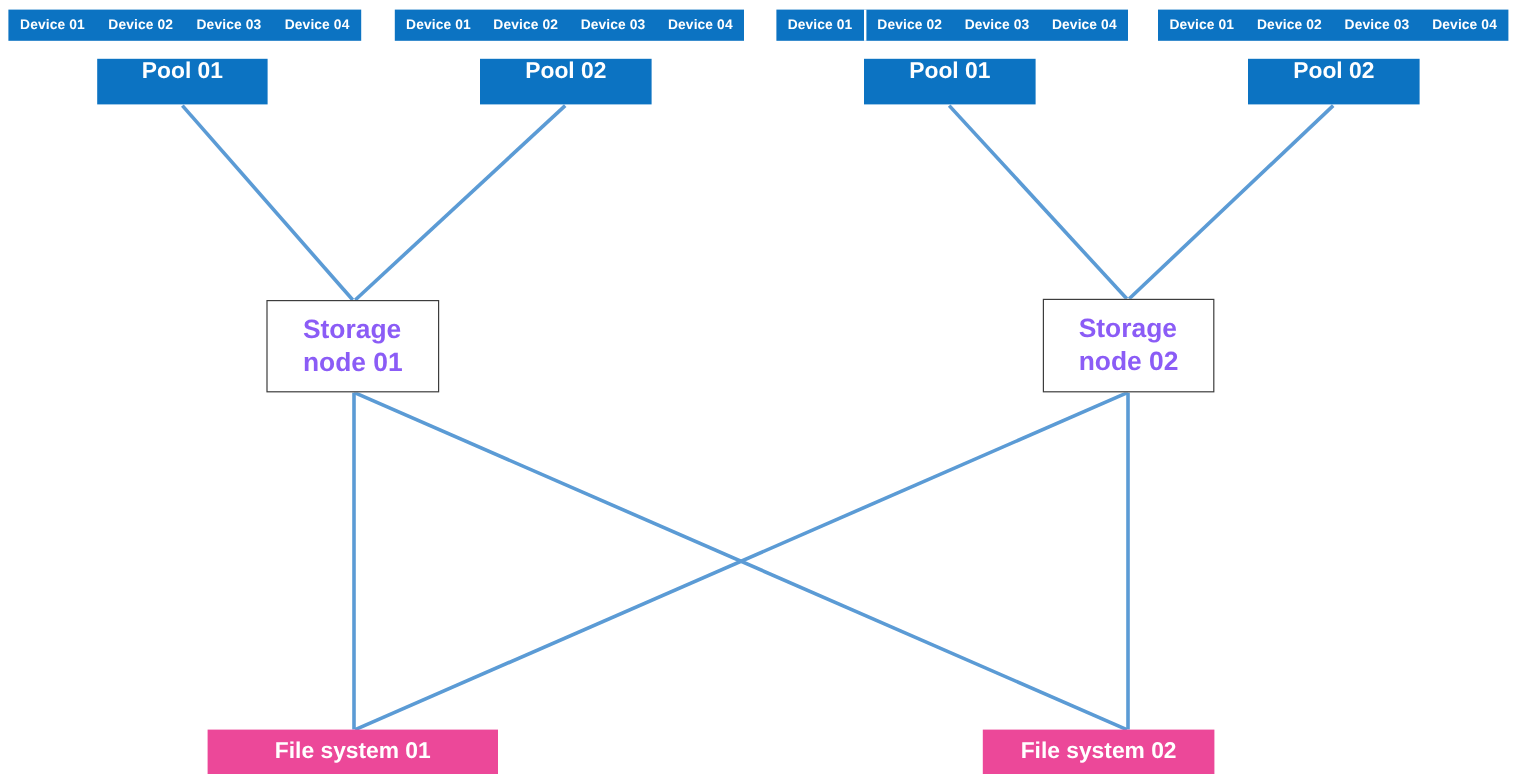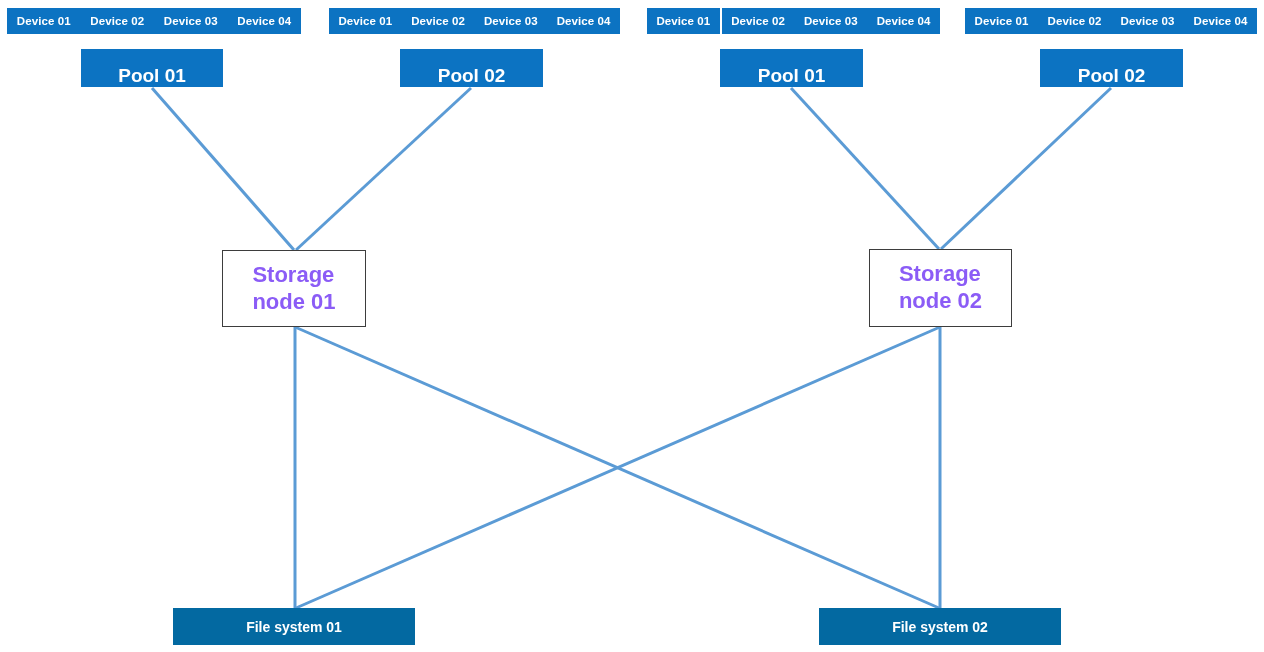--- a/index.html
+++ b/index.html
@@ -52,21 +52,21 @@
   }
   
   .pool-box {
     position: absolute;
     height: 38px;
     background: #0C73C2;
     color: #ffffff;
     font-size: 19px;
     font-weight: bold;
     display: flex;
-    align-items: flex-end;
+    align-items: flex-start;
     justify-content: center;
     box-sizing: border-box;
   }
   
   .storage-box {
     position: absolute;
     background: #ffffff;
     border: 1.6px solid #3d3d3d;
     color: #8b5cf6;
     font-size: 22px;
@@ -77,23 +77,23 @@
     justify-content: center;
     box-sizing: border-box;
   }
   .storage-box .label {
     white-space: pre-line;
   }
   
   .fs-box {
     position: absolute;
     height: 37px;
-    background: #0369a1;
+    background: #ec4899;
     color: #ffffff;
-    font-size: 14px;
+    font-size: 19px;
     font-weight: bold;
     display: flex;
     align-items: center;
     justify-content: center;
     box-sizing: border-box;
   }
 </style>
 </head>
 <body>
 
@@ -157,18 +157,18 @@
       </div>
       <div class="storage-box" style="left: 869px; top: 249px; width: 143px; height: 78px;">
         <span class="label">Storage
 node 02</span>
       </div>
     </div>
   <div id="file-systems-host">
       <div class="fs-box" style="left: 173px; top: 608px; width: 242px;">
         <span>File system 01</span>
       </div>
-      <div class="fs-box" style="left: 819px; top: 608px; width: 242px;">
+      <div class="fs-box" style="left: 819px; top: 608px; width: 193px;">
         <span>File system 02</span>
       </div>
     </div>
 
 </div>
 
 </body></html>

